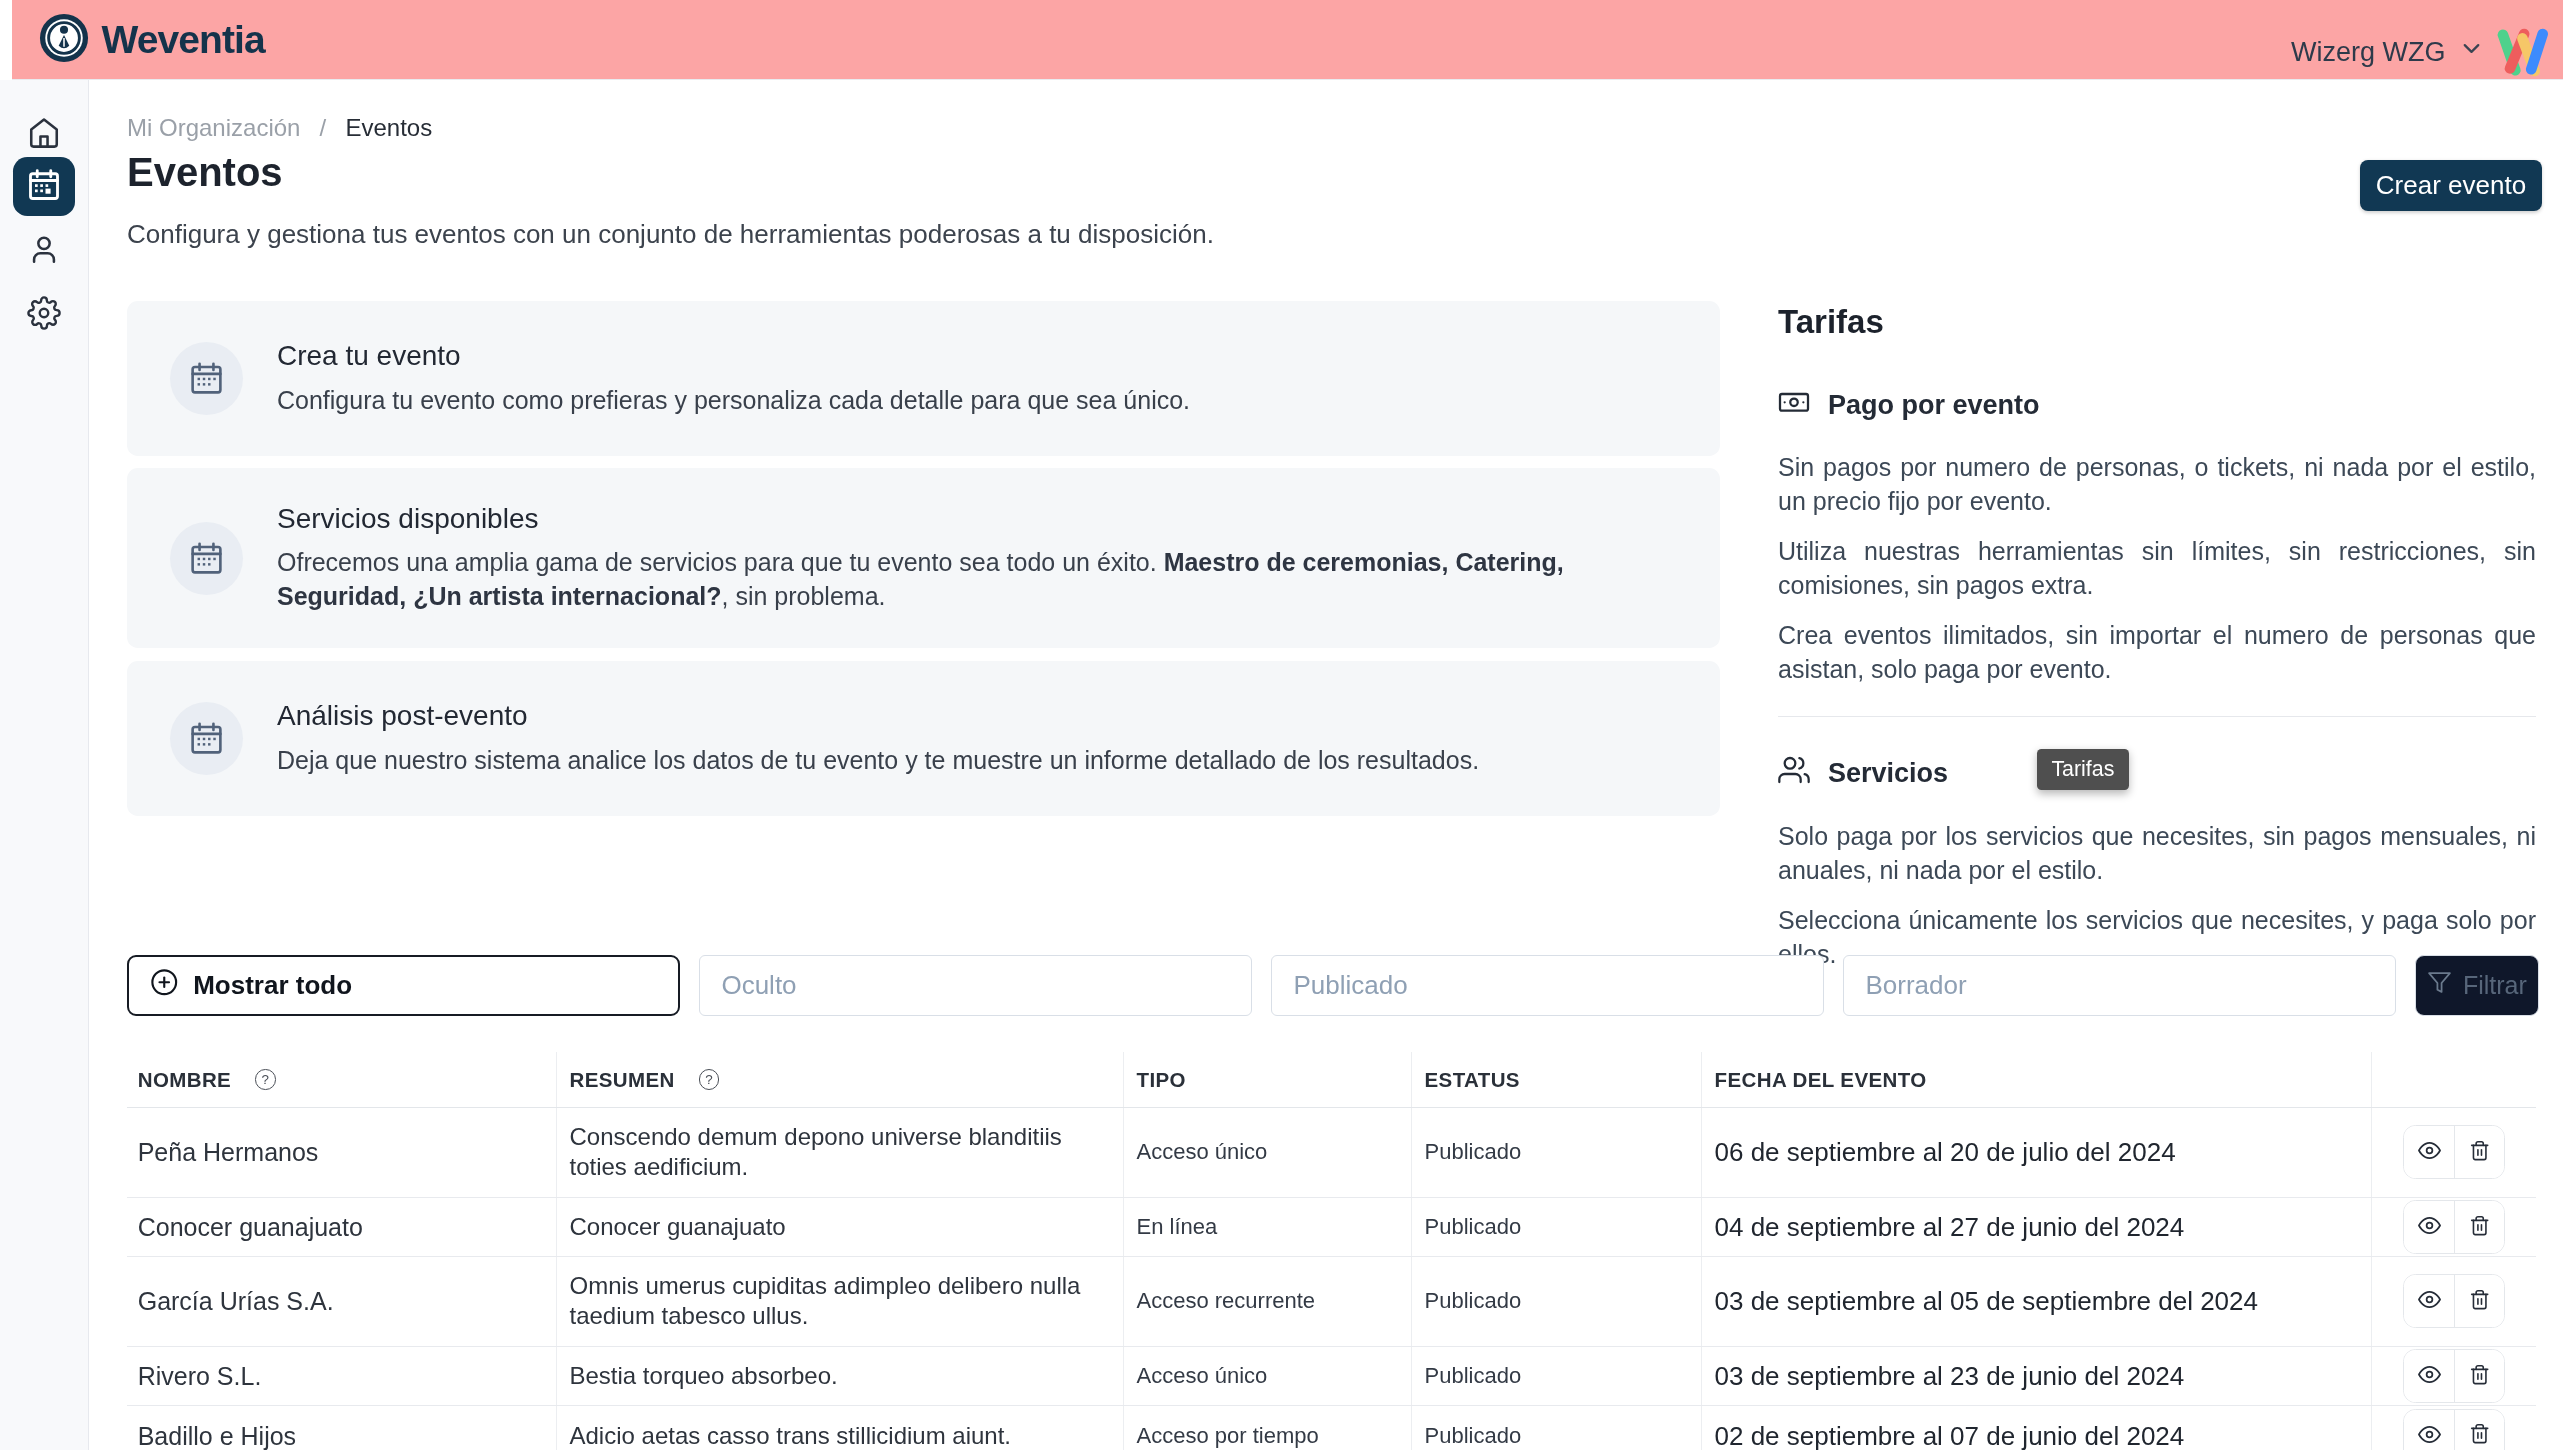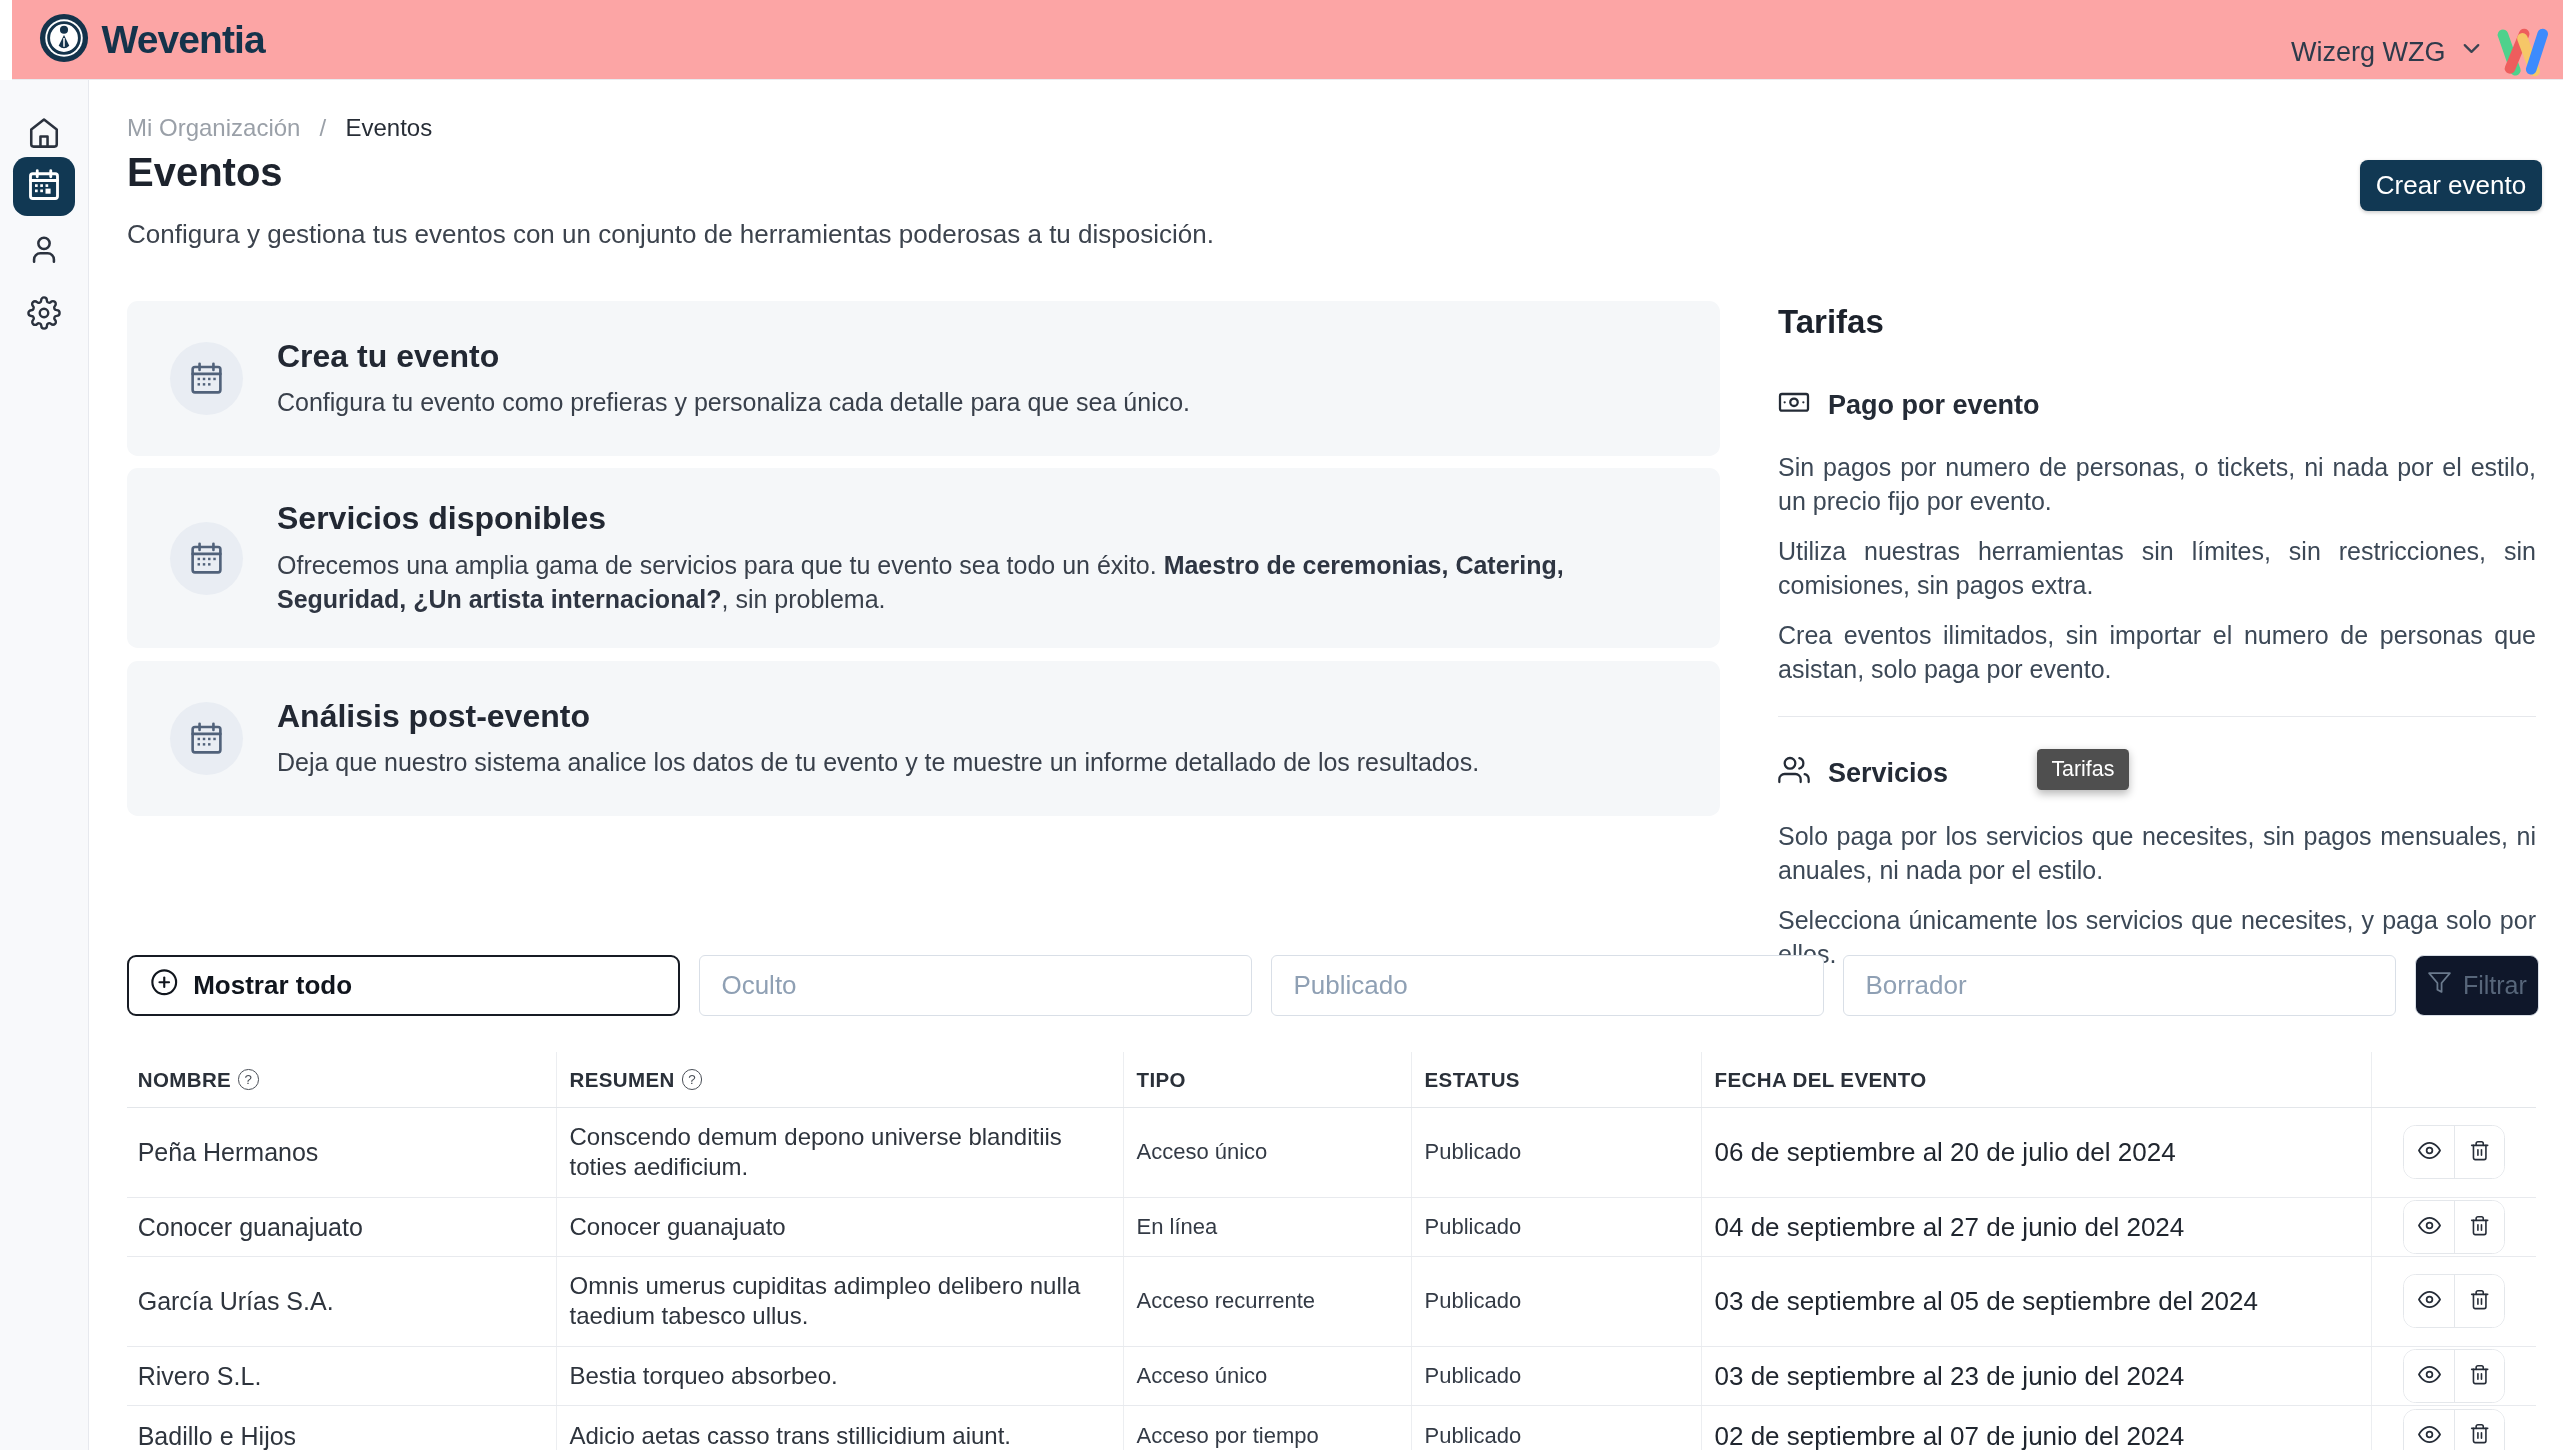--- a/index.html
+++ b/index.html
@@ -33,21 +33,21 @@
   .create-btn { position:absolute; left:2360px; top:160px; width:182px; height:51px; background:#113853;
     color:#fff; font-size:26px; border:none; border-radius:8px; cursor:pointer;
     display:flex; align-items:center; justify-content:center; box-shadow:0 1.8px 3.6px rgba(0,0,0,.18);
     font-family:"Liberation Sans", sans-serif; }
 
   
   .card { position:absolute; left:127px; width:1593px; background:#f5f7f9; border-radius:10.7px;
     display:flex; align-items:center; padding:0 43px; gap:34px; }
   .card-chip { flex:0 0 73px; width:73px; height:73px; border-radius:50%; background:#e9edf3;
     display:flex; align-items:center; justify-content:center; }
-  .card-title { font-size:32px; font-weight:700; color:#222833; margin-bottom:10.7px; }
+  .card-title { font-size:28px; font-weight:400; color:#222833; margin-bottom:10.7px; }
   .card-desc { font-size:25px; color:#39404b; line-height:34px; max-width:1408px; }
   .card-desc b { color:#2e3542; }
 
   
   .panel { position:absolute; left:1778px; top:303px; width:758px; }
   .panel h2 { font-size:33px; font-weight:700; color:#1c222c; margin-bottom:45px; }
   .sec-head { display:flex; align-items:center; gap:18px; font-size:27px; font-weight:600; color:#242b36; margin-bottom:25px; }
   .sec-head svg { stroke:#242b36; }
   .panel p { font-size:25px; line-height:34px; color:#3c4856; text-align:justify; margin-bottom:16px; }
   .panel-divider { border:none; border-top:0.9px solid #e6e8ec; margin:30px 0 36px 0; }
@@ -64,21 +64,21 @@
     display:flex; align-items:center; padding-left:21.4px; font-size:26px; color:#8fa0b4; cursor:pointer; }
   .filter-btn { width:124px; height:61px; border:0.9px solid #d9dfe7; border-radius:9px; background:#0f172a;
     display:flex; align-items:center; justify-content:center; gap:10.7px; font-size:25px; color:#57667a; cursor:pointer; }
   .filter-btn svg { stroke:#6b7a8d; }
 
   
   .tbl { position:absolute; left:127px; top:1052px; width:2409px; }
   .trow { display:grid; grid-template-columns:430px 567px 288px 290px 670px 164px; align-items:center; }
   .thead { border-bottom:0.9px solid #e3e6ea; }
   .th { font-size:20.5px; font-weight:700; color:#2a3039; letter-spacing:0.4px; padding:16px 0 16px 12.5px;
-    display:flex; align-items:center; gap:7px; height:55px; }
+    display:flex; align-items:center; gap:24px; height:55px; }
   .cell { padding:14.3px 18px 14.3px 12.5px; font-size:24px; color:#2e343d; line-height:30px; align-self:stretch;
     display:flex; flex-direction:column; justify-content:center; }
   .c0 { padding-left:10.7px; font-size:25px; }
   .c2,.c3 { font-size:22px; color:#333a45; }
   .c4 { font-size:26px; color:#20262f; }
   .vline { border-right:0.9px solid #eceef1; }
   .drow { border-bottom:0.9px solid #e8eaee; }
   .help { width:20.5px; height:20.5px; border:1.3px solid #4a4f57; border-radius:50%; font-size:13.4px;
     color:#4a4f57; display:inline-flex; align-items:center; justify-content:center; font-weight:400; cursor:pointer; }
   .actions-cell { align-self:stretch; display:flex; align-items:center; justify-content:center; }

